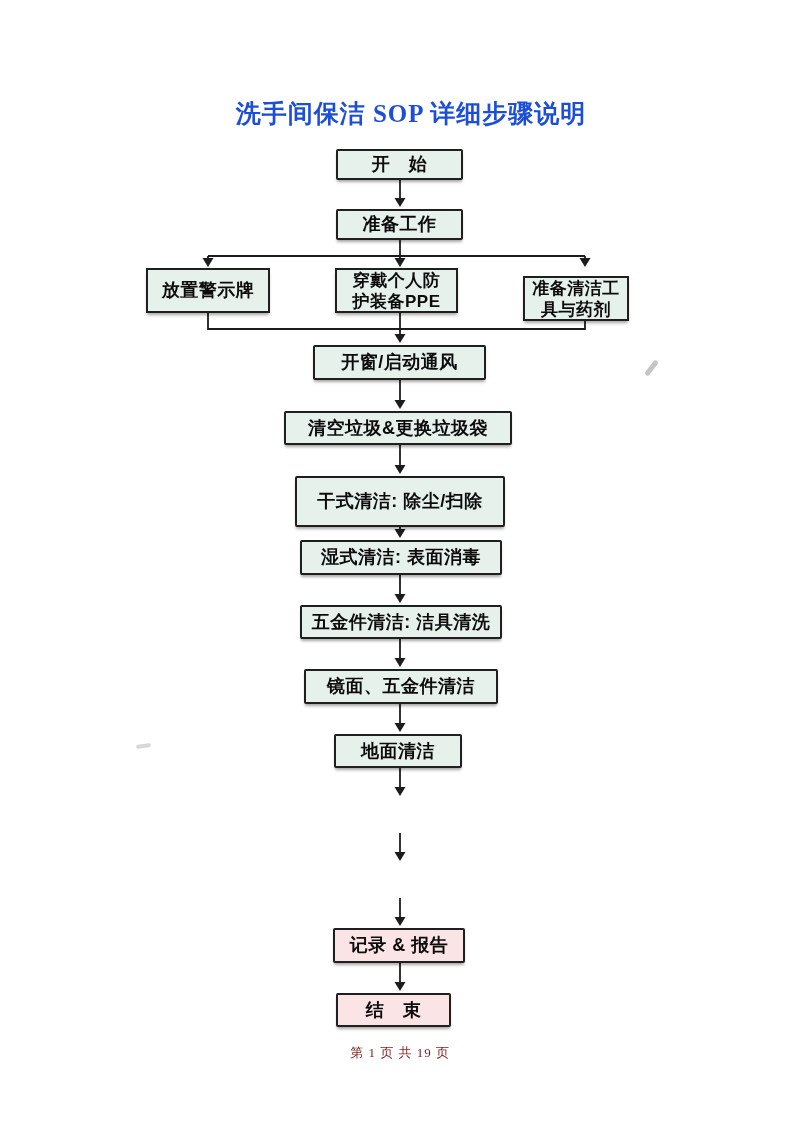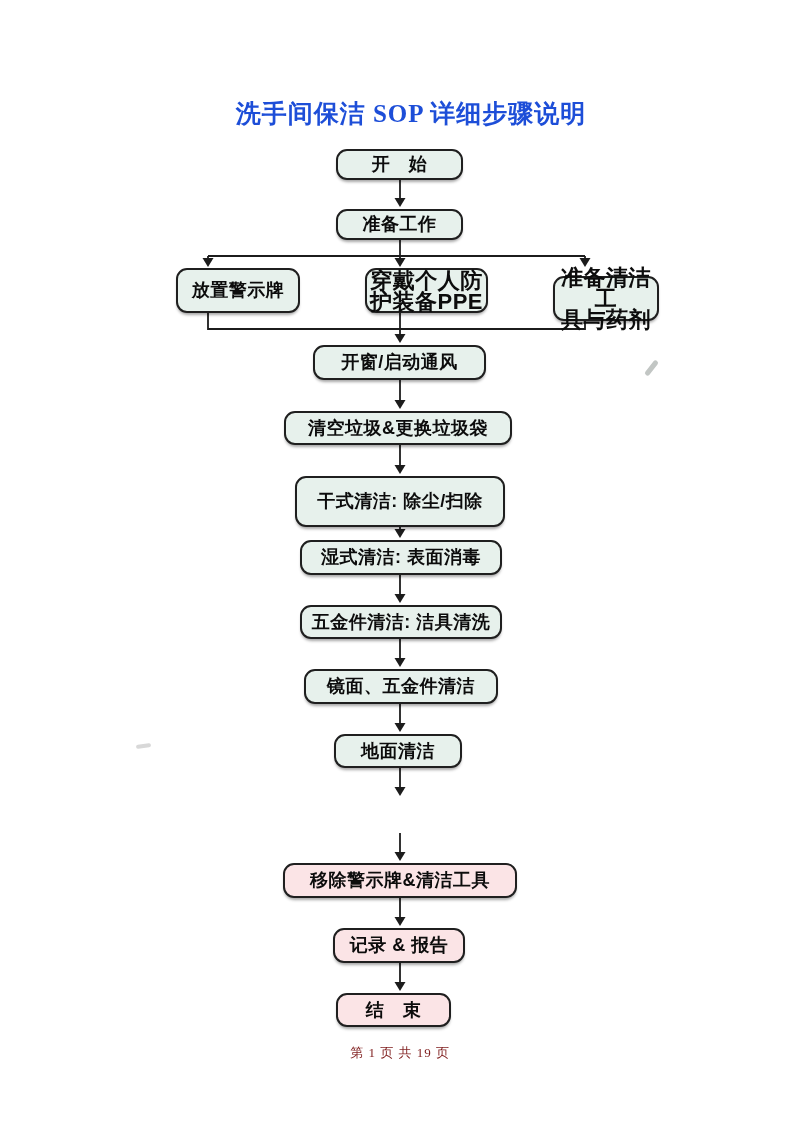--- a/index.html
+++ b/index.html
@@ -21,24 +21,24 @@
   .node{
     position:absolute;box-sizing:border-box;
     display:flex;align-items:center;justify-content:center;
     border:2px solid #1f1f1f;
     background:#e7f1ec;
     color:#0c0c0c;font-weight:700;font-size:18px;
     text-align:center;white-space:pre-line;line-height:21px;
     box-shadow:0 3px 3px -1px rgba(0,0,0,0.35);
     letter-spacing:0.5px;
   }
-  .rounded{border-radius:11px;}
-  .rect{border-radius:11px;margin-left:30px;}
+  .rounded{border-radius:2px;}
+  .rect{border-radius:0;}
   .pink{background:#fbe4e6;}
-  .fs17{font-size:22px;}
+  .fs17{font-size:17px;}
   #connector-layer{position:absolute;left:0;top:0;pointer-events:none;}
   #connector-layer path{stroke:#1c1c1c;stroke-width:1.8;fill:none;}
   #connector-layer polygon{fill:#1c1c1c;stroke:none;}
   #page-footer{
     position:absolute;left:0;top:1044px;width:800px;
     text-align:center;
     font-family:"Liberation Serif", serif;
     font-size:13px;color:#7f1d1d;letter-spacing:1px;
   }
   .artifact{position:absolute;background:#c6c6c6;}
@@ -119,21 +119,20 @@
 
   <div class="node rounded" style="left:300px;top:540px;width:202px;height:35px">湿式清洁: 表面消毒</div>
 
   <div class="node rounded" style="left:300px;top:605px;width:202px;height:34px">五金件清洁: 洁具清洗</div>
 
   <div class="node rounded" style="left:304px;top:669px;width:194px;height:35px">镜面、五金件清洁</div>
 
   <div class="node rounded" style="left:334px;top:734px;width:128px;height:34px">地面清洁</div>
 
 
-  <div class="node rounded pink" style="left:283px;top:863px;width:234px;height:35px">移除警示牌&amp;清洁工具</div>
 
   <div class="node rounded pink" style="left:333px;top:928px;width:132px;height:35px">记录 &amp; 报告</div>
 
   <div class="node rounded pink" style="left:336px;top:993px;width:115px;height:34px">结　束</div>
 
   <div class="artifact" id="artifact-slash"></div>
   <div class="artifact" id="artifact-dash"></div>
 
   <div id="page-footer">第 1 页 共 19 页</div>
 

